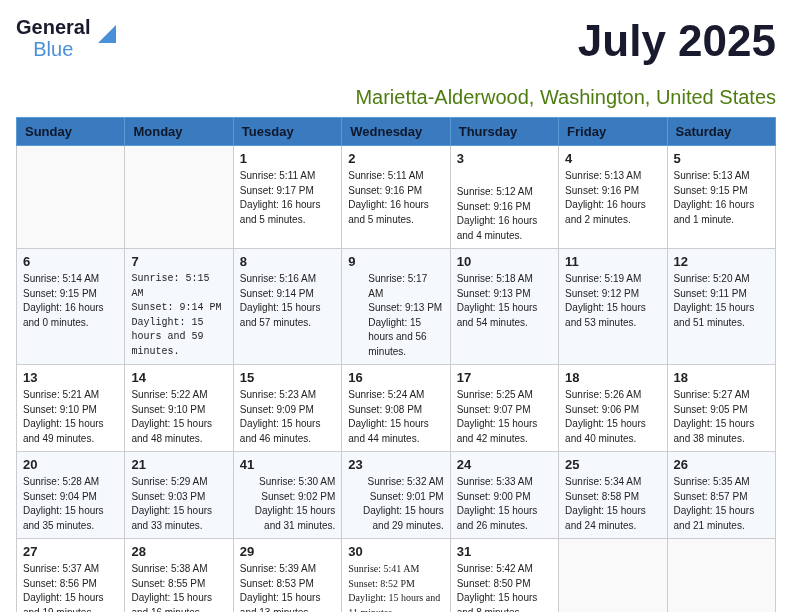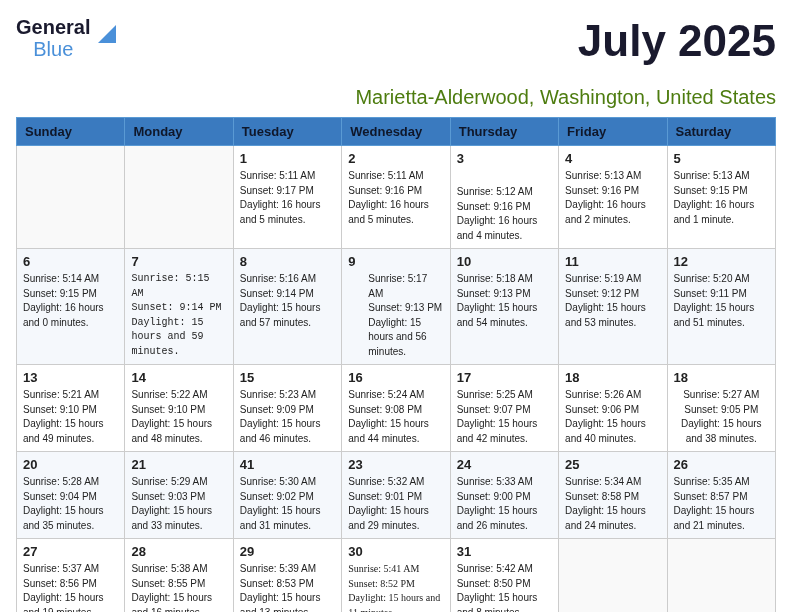--- a/index.html
+++ b/index.html
@@ -221,47 +221,47 @@
 Daylight: 15 hours and 42 minutes.</div>
         </td>
         <td>
           <span class="day-num">18</span>
           <div class="day-info" style="white-space: pre-line;">Sunrise: 5:26 AM
 Sunset: 9:06 PM
 Daylight: 15 hours and 40 minutes.</div>
         </td>
         <td>
           <span class="day-num">18</span>
-          <div class="day-info" style="white-space: pre-line; text-align: center;">Sunrise: 5:27 AM
+          <div class="day-info" style="white-space: pre-line;">Sunrise: 5:27 AM
 Sunset: 9:05 PM
 Daylight: 15 hours and 38 minutes.</div>
         </td>
       </tr>
       <tr>
         <td>
           <span class="day-num">20</span>
           <div class="day-info" style="white-space: pre-line;">Sunrise: 5:28 AM
 Sunset: 9:04 PM
 Daylight: 15 hours and 35 minutes.</div>
         </td>
         <td>
           <span class="day-num">21</span>
           <div class="day-info" style="white-space: pre-line;">Sunrise: 5:29 AM
 Sunset: 9:03 PM
 Daylight: 15 hours and 33 minutes.</div>
         </td>
         <td>
           <span class="day-num">41</span>
-          <div class="day-info" style="white-space: pre-line;">Sunrise: 5:30 AM
+          <div class="day-info" style="white-space: pre-line; text-align: right;">Sunrise: 5:30 AM
 Sunset: 9:02 PM
 Daylight: 15 hours and 31 minutes.</div>
         </td>
         <td>
           <span class="day-num">23</span>
-          <div class="day-info" style="white-space: pre-line;">Sunrise: 5:32 AM
+          <div class="day-info" style="white-space: pre-line; text-align: right;">Sunrise: 5:32 AM
 Sunset: 9:01 PM
 Daylight: 15 hours and 29 minutes.</div>
         </td>
         <td>
           <span class="day-num">24</span>
           <div class="day-info" style="white-space: pre-line;">Sunrise: 5:33 AM
 Sunset: 9:00 PM
 Daylight: 15 hours and 26 minutes.</div>
         </td>
         <td>

